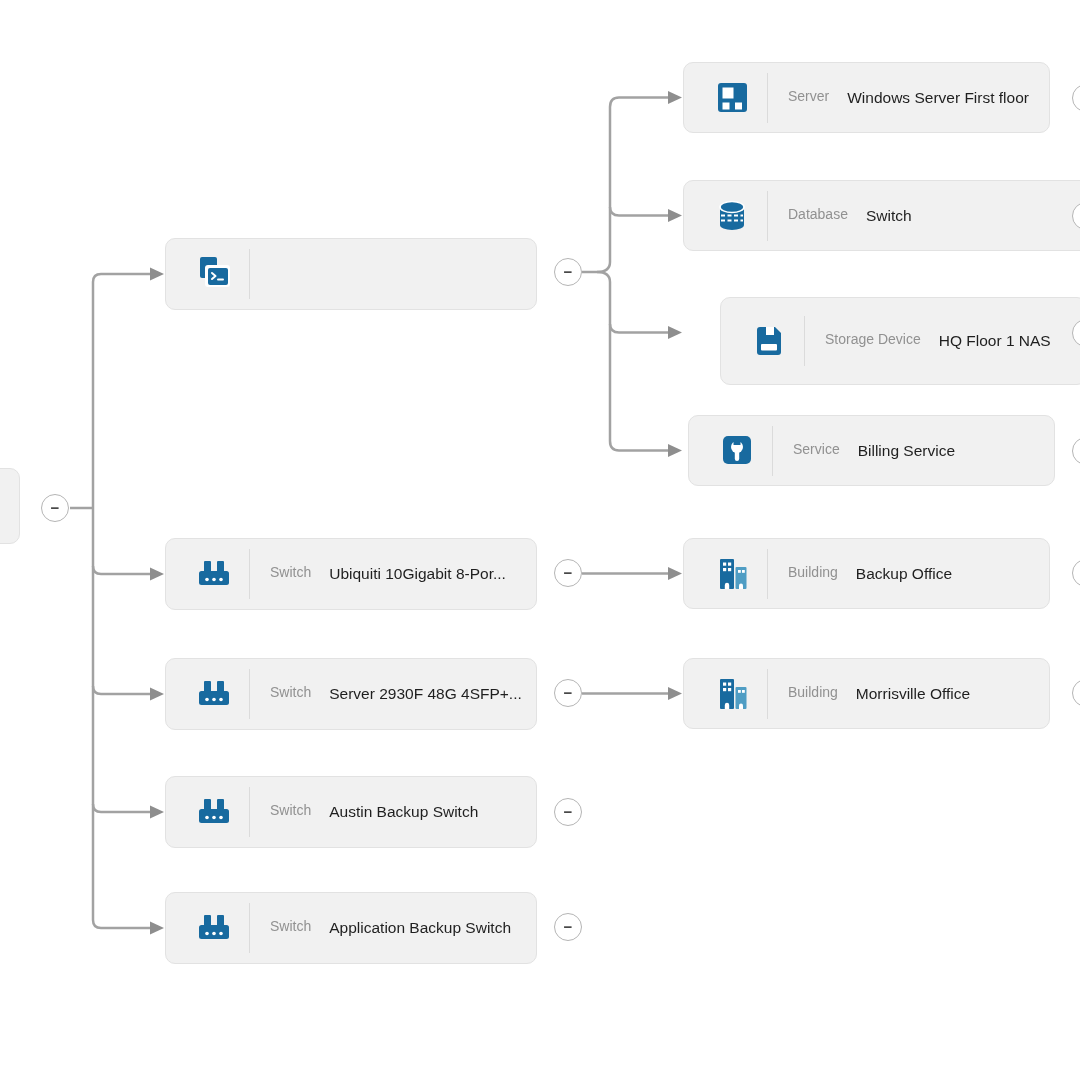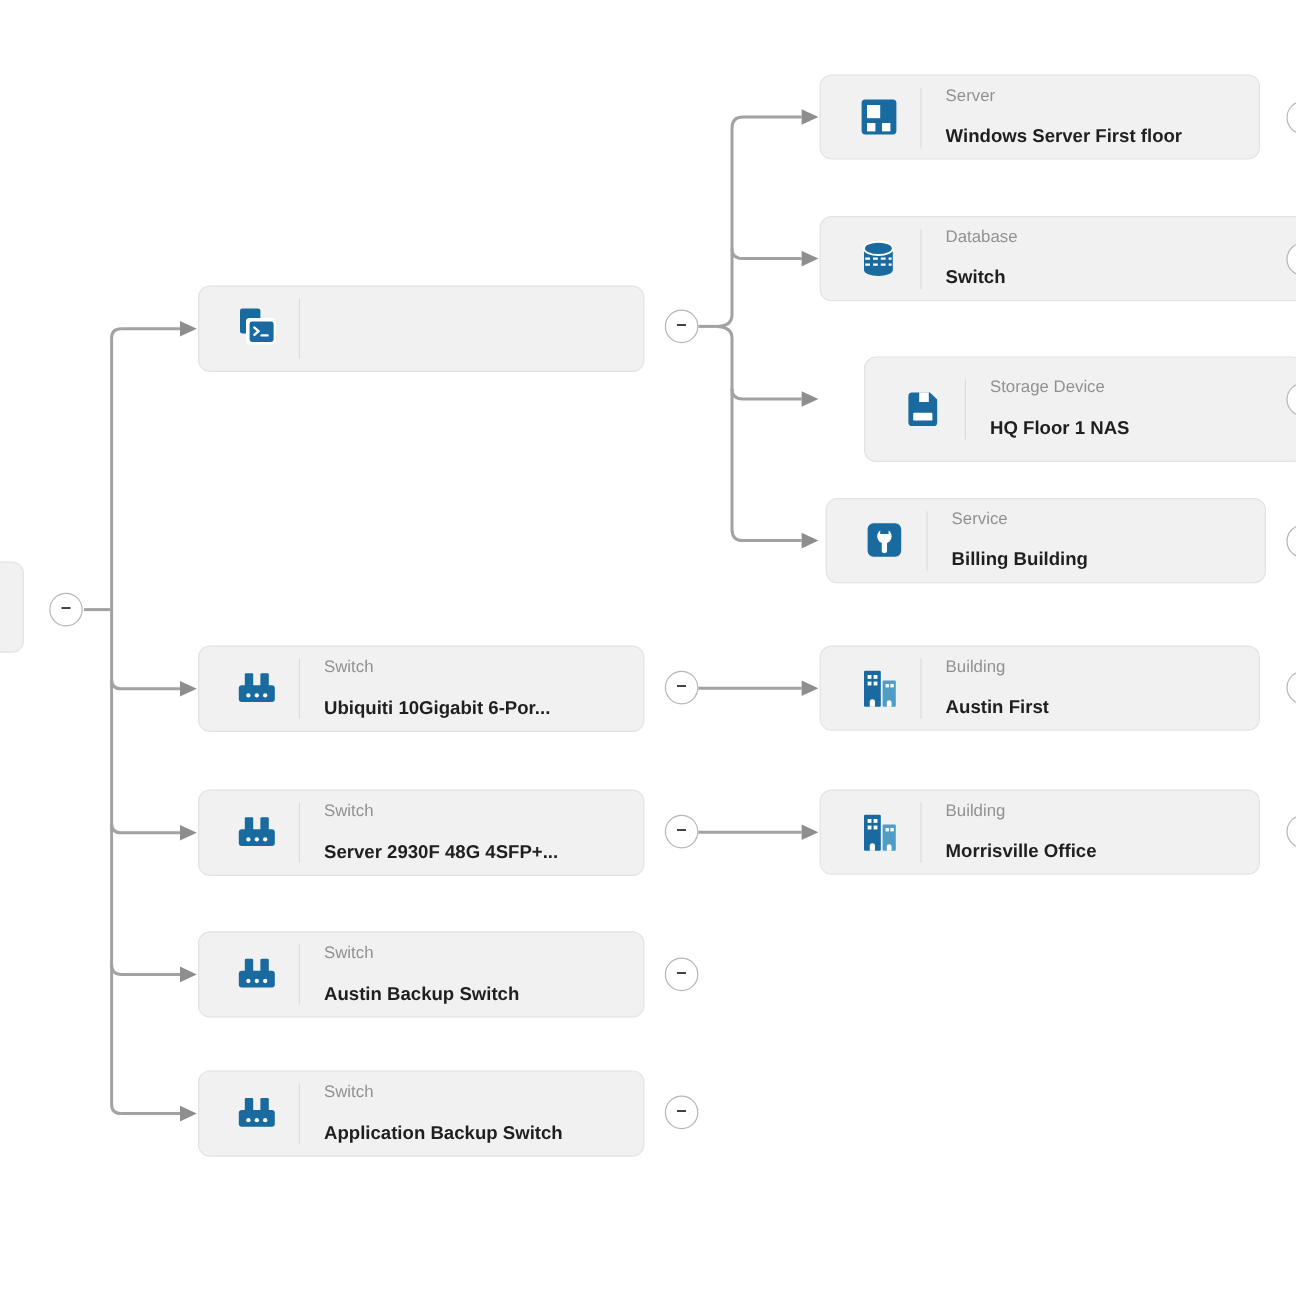--- a/index.html
+++ b/index.html
@@ -12,23 +12,23 @@
   svg.wires{position:absolute;left:0;top:0;z-index:0;}
   .node{
     position:absolute;z-index:1;
     display:flex;align-items:center;
     background:#f1f1f1;border:1px solid #e2e2e2;border-radius:10px;
     padding-left:26px;box-sizing:border-box;cursor:pointer;
   }
   .node-icon{width:44px;height:44px;flex:0 0 44px;}
   .node-icon svg{width:44px;height:44px;display:block;}
   .sep{width:1px;height:50px;background:#dbdbdb;margin-left:13px;flex:0 0 1px;}
-  .texts{margin-left:20px;display:flex;flex-direction:column;gap:18px;min-width:0;}
+  .texts{margin-left:20px;display:flex;flex-direction:row;gap:18px;min-width:0;}
   .type{font-size:14px;color:#919191;line-height:1.1;white-space:nowrap;}
-  .nm{font-size:15.5px;color:#1f1f1f;font-weight:bold;line-height:1.15;white-space:nowrap;overflow:hidden;}
+  .nm{font-size:15.5px;color:#1f1f1f;font-weight:normal;line-height:1.15;white-space:nowrap;overflow:hidden;}
   .toggle{
     position:absolute;z-index:2;width:28px;height:28px;border-radius:50%;
     background:#ffffff;border:1.5px solid #b5b5b5;box-sizing:border-box;
     display:flex;align-items:center;justify-content:center;
     font-size:15px;font-weight:bold;color:#3f3f3f;line-height:0;cursor:pointer;
     user-select:none;
   }
   .rootnode{
     position:absolute;z-index:1;left:-36px;top:468px;width:56px;height:76px;
     background:#f1f1f1;border:1px solid #e2e2e2;border-radius:10px;box-sizing:border-box;cursor:pointer;
@@ -93,21 +93,21 @@
         <rect x="25" y="9" width="7" height="12" rx="1" fill="#186a9f"></rect>
         <rect x="7" y="19" width="30" height="14" rx="2.5" fill="#186a9f"></rect>
         <circle cx="15" cy="27.5" r="1.8" fill="#ffffff"></circle>
         <circle cx="22" cy="27.5" r="1.8" fill="#ffffff"></circle>
         <circle cx="29" cy="27.5" r="1.8" fill="#ffffff"></circle>
       </svg>
     </span>
     <span class="sep"></span>
     <span class="texts">
       <span class="type">Switch</span>
-      <span class="nm">Ubiquiti 10Gigabit 6-Por...</span>
+      <span class="nm">Ubiquiti 10Gigabit 8-Por...</span>
     </span>
   </div>
 
   <div class="node" style="left:165px;top:658px;width:372px;height:72px">
     <span class="node-icon">
       <svg viewBox="0 0 44 44">
         <rect x="12" y="9" width="7" height="12" rx="1" fill="#186a9f"></rect>
         <rect x="25" y="9" width="7" height="12" rx="1" fill="#186a9f"></rect>
         <rect x="7" y="19" width="30" height="14" rx="2.5" fill="#186a9f"></rect>
         <circle cx="15" cy="27.5" r="1.8" fill="#ffffff"></circle>
@@ -211,21 +211,21 @@
       <svg viewBox="0 0 44 44">
         <rect x="8" y="7" width="28" height="28" rx="5" fill="#186a9f"></rect>
         <circle cx="22" cy="18" r="6" fill="#ffffff"></circle>
         <rect x="18.5" y="9" width="7" height="7" fill="#186a9f"></rect>
         <rect x="19.8" y="21" width="4.4" height="11" rx="2.2" fill="#ffffff"></rect>
       </svg>
     </span>
     <span class="sep"></span>
     <span class="texts">
       <span class="type">Service</span>
-      <span class="nm">Billing Building</span>
+      <span class="nm">Billing Service</span>
     </span>
   </div>
 
   <div class="node" style="left:683px;top:538px;width:367px;height:71px">
     <span class="node-icon">
       <svg viewBox="0 0 44 44">
         <rect x="10" y="7" width="14" height="30" rx="1" fill="#186a9f"></rect>
         <rect x="25.5" y="15" width="11" height="22" rx="1" fill="#4f9dc4"></rect>
         <rect x="13" y="10.5" width="3.2" height="3.2" fill="#ffffff"></rect>
         <rect x="18" y="10.5" width="3.2" height="3.2" fill="#ffffff"></rect>
@@ -233,21 +233,21 @@
         <rect x="18" y="16" width="3.2" height="3.2" fill="#ffffff"></rect>
         <path d="M14.8 37 v-4 a2.2 2.2 0 0 1 4.4 0 v4 z" fill="#ffffff"></path>
         <rect x="28" y="18" width="2.8" height="2.8" fill="#ffffff"></rect>
         <rect x="32" y="18" width="2.8" height="2.8" fill="#ffffff"></rect>
         <path d="M29 37 v-3.4 a2 2 0 0 1 4 0 v3.4 z" fill="#ffffff"></path>
       </svg>
     </span>
     <span class="sep"></span>
     <span class="texts">
       <span class="type">Building</span>
-      <span class="nm">Austin First</span>
+      <span class="nm">Backup Office</span>
     </span>
   </div>
 
   <div class="node" style="left:683px;top:658px;width:367px;height:71px">
     <span class="node-icon">
       <svg viewBox="0 0 44 44">
         <rect x="10" y="7" width="14" height="30" rx="1" fill="#186a9f"></rect>
         <rect x="25.5" y="15" width="11" height="22" rx="1" fill="#4f9dc4"></rect>
         <rect x="13" y="10.5" width="3.2" height="3.2" fill="#ffffff"></rect>
         <rect x="18" y="10.5" width="3.2" height="3.2" fill="#ffffff"></rect>

